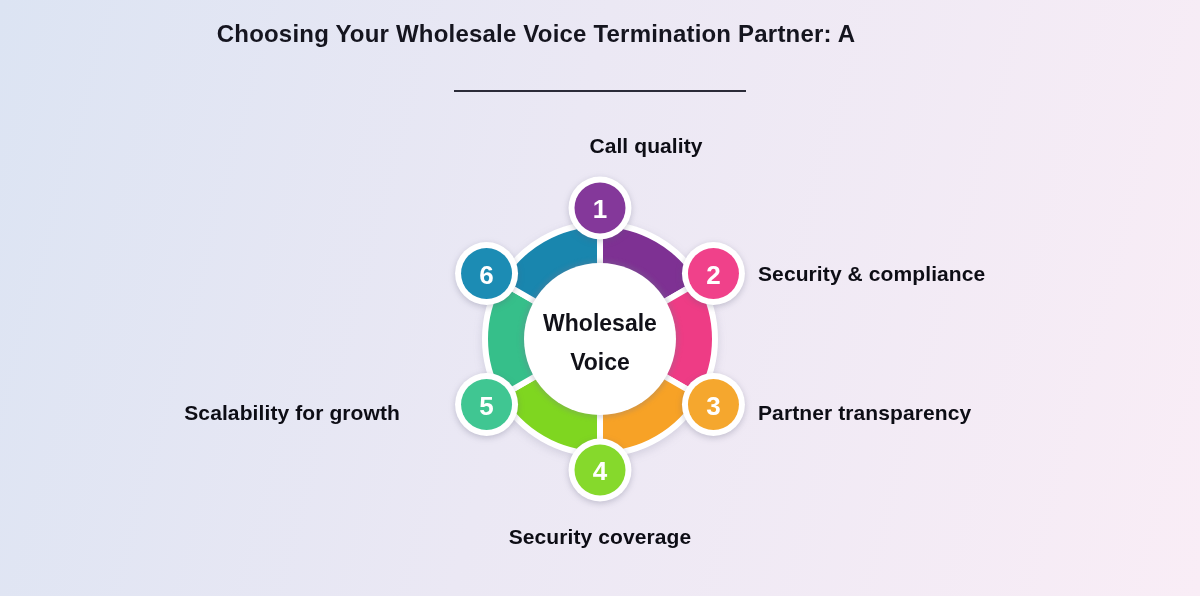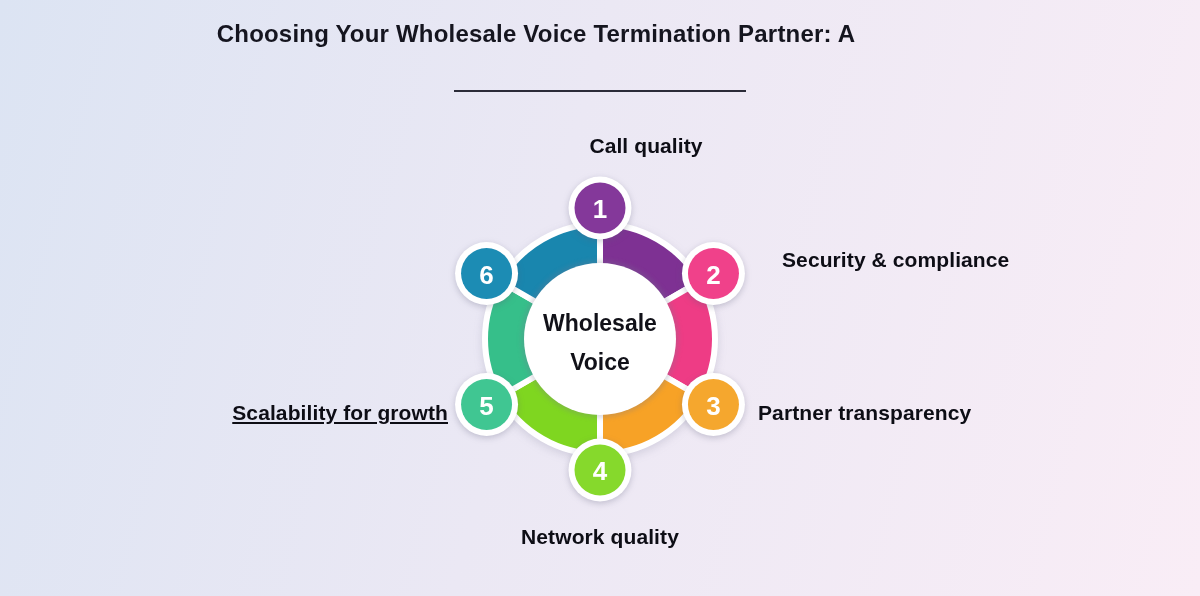--- a/index.html
+++ b/index.html
@@ -35,25 +35,25 @@
     width: 1200px; height: 596px;
   }
   .lbl {
     position: absolute;
     font-size: 21px; font-weight: 700;
     color: #0d0d15;
     white-space: nowrap;
     letter-spacing: 0.1px;
   }
   .lbl-top    { left: 600px;  top: 146px; transform: translate(-50%,-50%); margin-left: 46px; }
-  .lbl-right1 { left: 758px;  top: 260px; transform: translateY(-50%); margin-left: 24px; }
+  .lbl-right1 { left: 758px;  top: 274px; transform: translateY(-50%); }
   .lbl-right2 { left: 758px;  top: 413px; transform: translateY(-50%); }
   .lbl-bottom { left: 600px;  top: 537px; transform: translate(-50%,-50%); }
   .lbl-left1  { right: 776px; top: 268px; transform: translateY(-50%); }
-  .lbl-left2  { right: 752px; top: 413px; transform: translateY(-50%); text-decoration: underline; }
+  .lbl-left2  { right: 800px; top: 413px; transform: translateY(-50%); }
 </style>
 </head>
 <body>
 
 <div class="canvas">
 
   <div class="title">
     <div>Choosing Your Wholesale Voice Termination Partner: A</div>
   </div>
 
@@ -100,16 +100,16 @@
       <g style="filter: drop-shadow(0 2px 3px rgba(90,90,120,0.3))">
         <circle cx="486.5506721042385" cy="273.5" r="31.5" fill="#ffffff"></circle>
         <circle cx="486.5506721042385" cy="273.5" r="25.5" fill="#1c8cb4"></circle>
         <text x="486.5506721042385" y="274.5" text-anchor="middle" dominant-baseline="central" font-size="26" font-weight="700" fill="#ffffff" font-family="&quot;Liberation Sans&quot;, sans-serif">6</text>
       </g>
     </svg>
 
   <div class="lbl lbl-top">Call quality</div>
   <div class="lbl lbl-right1">Security &amp; compliance</div>
   <div class="lbl lbl-right2">Partner transparency</div>
-  <div class="lbl lbl-bottom">Network quality</div>
+  <div class="lbl lbl-bottom">Security coverage</div>
   <div class="lbl lbl-left2">Scalability for growth</div>
 
 </div>
 
 </body></html>

